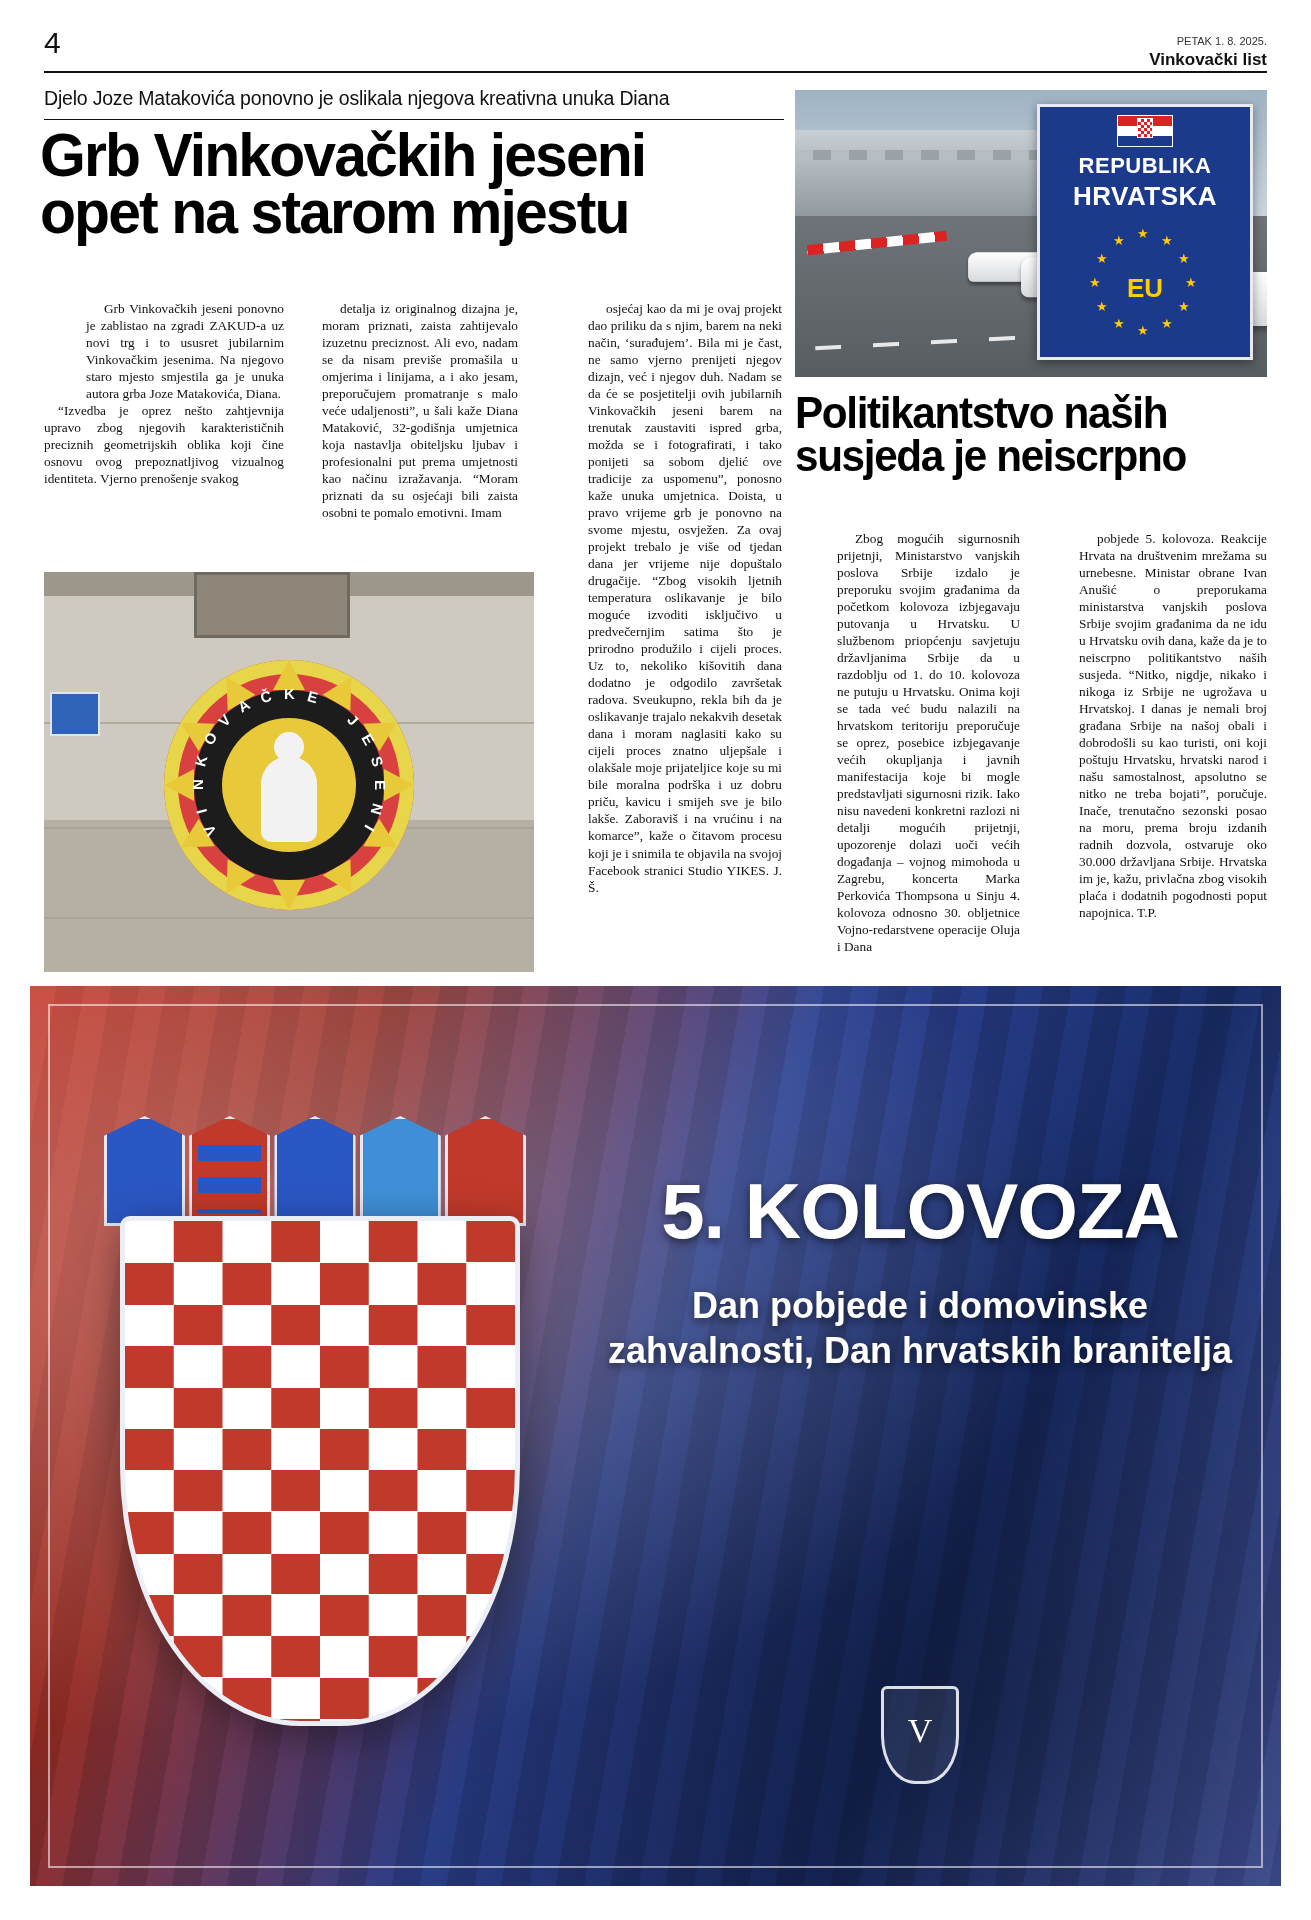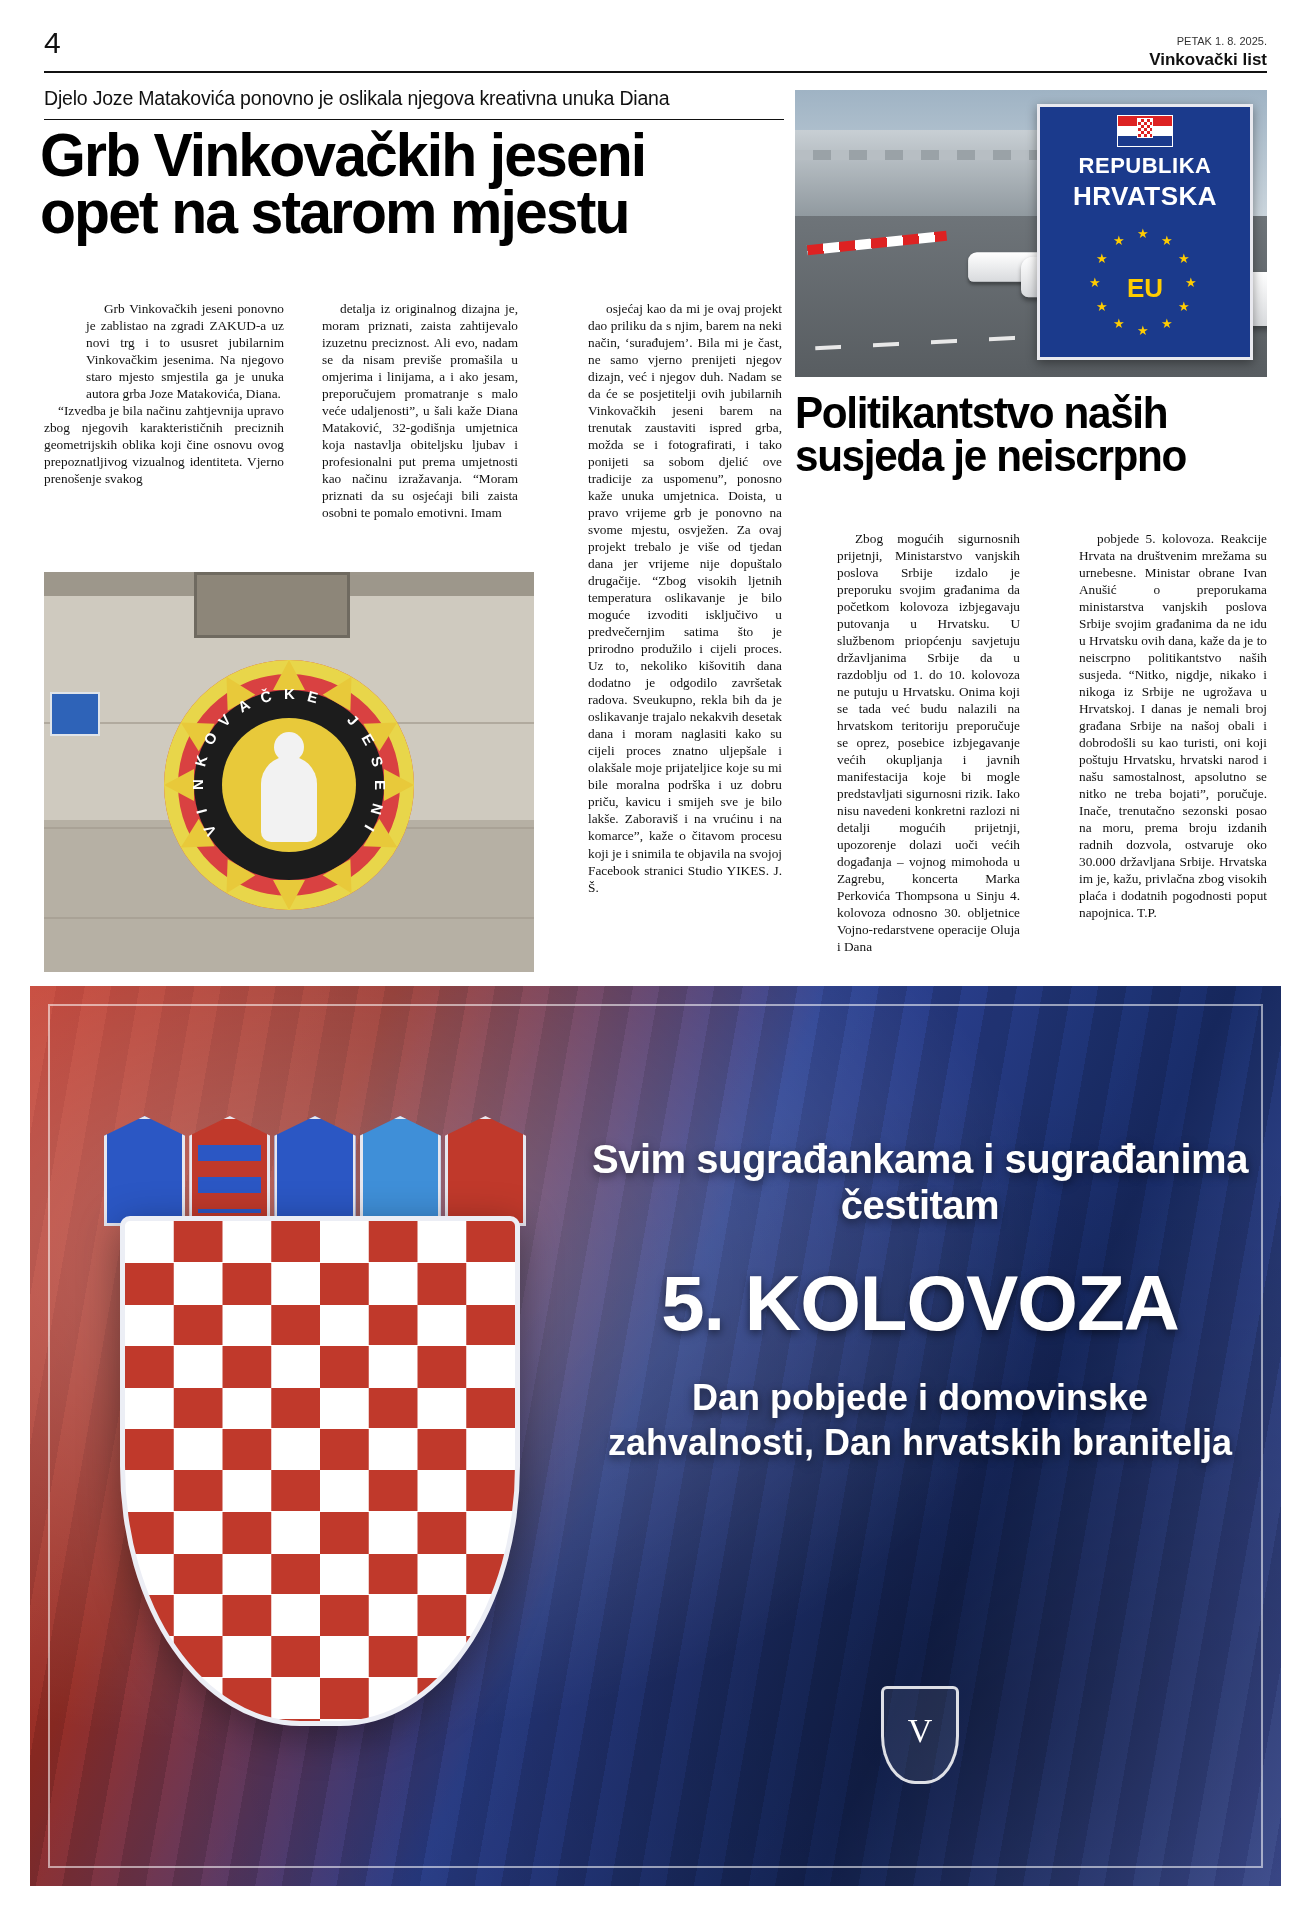--- a/index.html
+++ b/index.html
@@ -411,21 +411,21 @@
         <span style="left:28px;top:9px;">★</span>
       </div>
       <div class="eu">EU</div>
     </div>
   </div>
 
   <div class="headline2">Politikantstvo naših susjeda je neiscrpno</div>
 
   <div class="col c1">
       <p>Grb Vinkovačkih jeseni ponovno je zablistao na zgradi ZAKUD-a uz novi trg i to ususret jubilarnim Vinkovačkim jesenima. Na njegovo staro mjesto smjestila ga je unuka autora grba Joze Matakovića, Diana.</p>
-      <p>“Izvedba je bila načinu zahtjevnija upravo zbog njegovih karakterističnih preciznih geometrijskih oblika koji čine osnovu ovog prepoznatljivog vizualnog identiteta. Vjerno prenošenje svakog</p>
+      <p>“Izvedba je oprez nešto zahtjevnija upravo zbog njegovih karakterističnih preciznih geometrijskih oblika koji čine osnovu ovog prepoznatljivog vizualnog identiteta. Vjerno prenošenje svakog</p>
     </div>
   <div class="col c2">
     <p>detalja iz originalnog dizajna je, moram priznati, zaista zahtijevalo izuzetnu preciznost. Ali evo, nadam se da nisam previše promašila u omjerima i linijama, a i ako jesam, preporučujem promatranje s malo veće udaljenosti”, u šali kaže Diana Mataković, 32-godišnja umjetnica koja nastavlja obiteljsku ljubav i profesionalni put prema umjetnosti kao načinu izražavanja. “Moram priznati da su osjećaji bili zaista osobni te pomalo emotivni. Imam</p>
   </div>
   <div class="col c3">
     <p>osjećaj kao da mi je ovaj projekt dao priliku da s njim, barem na neki način, ‘surađujem’. Bila mi je čast, ne samo vjerno prenijeti njegov dizajn, već i njegov duh. Nadam se da će se posjetitelji ovih jubilarnih Vinkovačkih jeseni barem na trenutak zaustaviti ispred grba, možda se i fotografirati, i tako ponijeti sa sobom djelić ove tradicije za uspomenu”, ponosno kaže unuka umjetnica. Doista, u pravo vrijeme grb je ponovno na svome mjestu, osvježen. Za ovaj projekt trebalo je više od tjedan dana jer vrijeme nije dopuštalo drugačije. “Zbog visokih ljetnih temperatura oslikavanje je bilo moguće izvoditi isključivo u predvečernjim satima što je prirodno produžilo i cijeli proces. Uz to, nekoliko kišovitih dana dodatno je odgodilo završetak radova. Sveukupno, rekla bih da je oslikavanje trajalo nekakvih desetak dana i moram naglasiti kako su cijeli proces znatno uljepšale i olakšale moje prijateljice koje su mi bile moralna podrška i uz dobru priču, kavicu i smijeh sve je bilo lakše. Zaboraviš i na vrućinu i na komarce”, kaže o čitavom procesu koji je i snimila te objavila na svojoj Facebook stranici Studio YIKES. J. Š.</p>
   </div>
 
   <div class="col c4">
     <p>Zbog mogućih sigurnosnih prijetnji, Ministarstvo vanjskih poslova Srbije izdalo je preporuku svojim građanima da početkom kolovoza izbjegavaju putovanja u Hrvatsku. U službenom priopćenju savjetuju državljanima Srbije da u razdoblju od 1. do 10. kolovoza ne putuju u Hrvatsku. Onima koji se tada već budu nalazili na hrvatskom teritoriju preporučuje se oprez, posebice izbjegavanje većih okupljanja i javnih manifestacija koje bi mogle predstavljati sigurnosni rizik. Iako nisu navedeni konkretni razlozi ni detalji mogućih prijetnji, upozorenje dolazi uoči većih događanja – vojnog mimohoda u Zagrebu, koncerta Marka Perkovića Thompsona u Sinju 4. kolovoza odnosno 30. obljetnice Vojno-redarstvene operacije Oluja i Dana</p>
@@ -489,21 +489,20 @@
         <div class="cell k1"></div>
         <div class="cell k2"></div>
         <div class="cell k3"></div>
         <div class="cell k4"></div>
         <div class="cell k5"></div>
       </div>
       <div class="coa-shield"></div>
     </div>
 
     <div class="ad-text">
-      <div class="ad-l1">Svim sugrađankama i sugrađanima čestitam</div>
       <div class="ad-l2">5. KOLOVOZA</div>
       <div class="ad-l3">Dan pobjede i domovinske zahvalnosti, Dan hrvatskih branitelja</div>
     </div>
 
     <div class="ad-foot">
       <div class="ad-crest"></div>
     </div>
   </div>
 
 </div>

